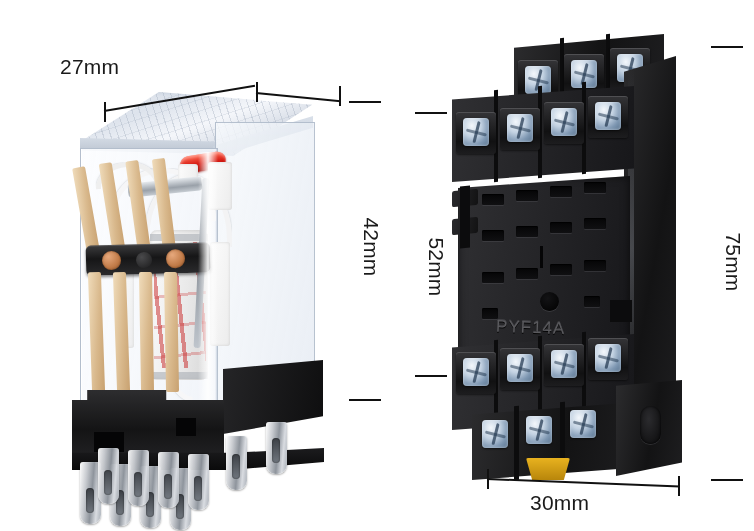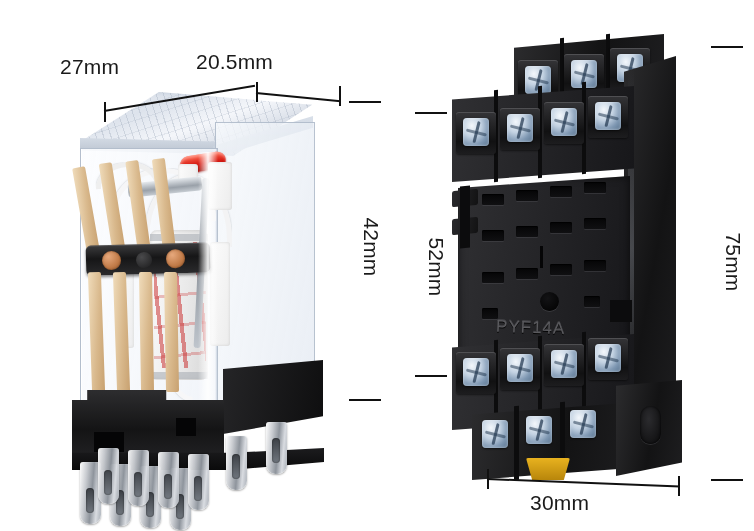--- a/index.html
+++ b/index.html
@@ -337,21 +337,20 @@
                 clip-path:polygon(0 6%,100% 0,100% 86%,0 100%);"></div>
     <div class="mount-hole" style="left:188px;top:372px;"></div>
     <div class="sk-dark" style="left:158px;top:266px;width:22px;height:22px;"></div>
   </div>
 
   <div class="dim-label" style="left:60px;top:55px;">27mm</div>
   <div class="dim-slant" style="left:104px;top:110px;width:153px;transform:rotate(-9.5deg);"></div>
   <div class="tick-v" style="left:104px;top:102px;height:20px;"></div>
   <div class="tick-v" style="left:256px;top:82px;height:20px;"></div>
 
-  <div class="dim-label" style="left:196px;top:50px;">20.5mm</div>
   <div class="dim-slant" style="left:256px;top:92px;width:85px;transform:rotate(5.5deg);"></div>
   <div class="tick-v" style="left:339px;top:86px;height:20px;"></div>
 
   <div class="dim-label rot" style="left:341px;top:235px;">42mm</div>
   <div class="dim-v" style="left:363px;top:101px;height:299px;"></div>
   <div class="tick-h" style="left:349px;top:101px;width:32px;"></div>
   <div class="tick-h" style="left:349px;top:399px;width:32px;"></div>
 
   <div class="dim-label rot" style="left:406px;top:255px;">52mm</div>
   <div class="dim-v" style="left:429px;top:112px;height:264px;"></div>

